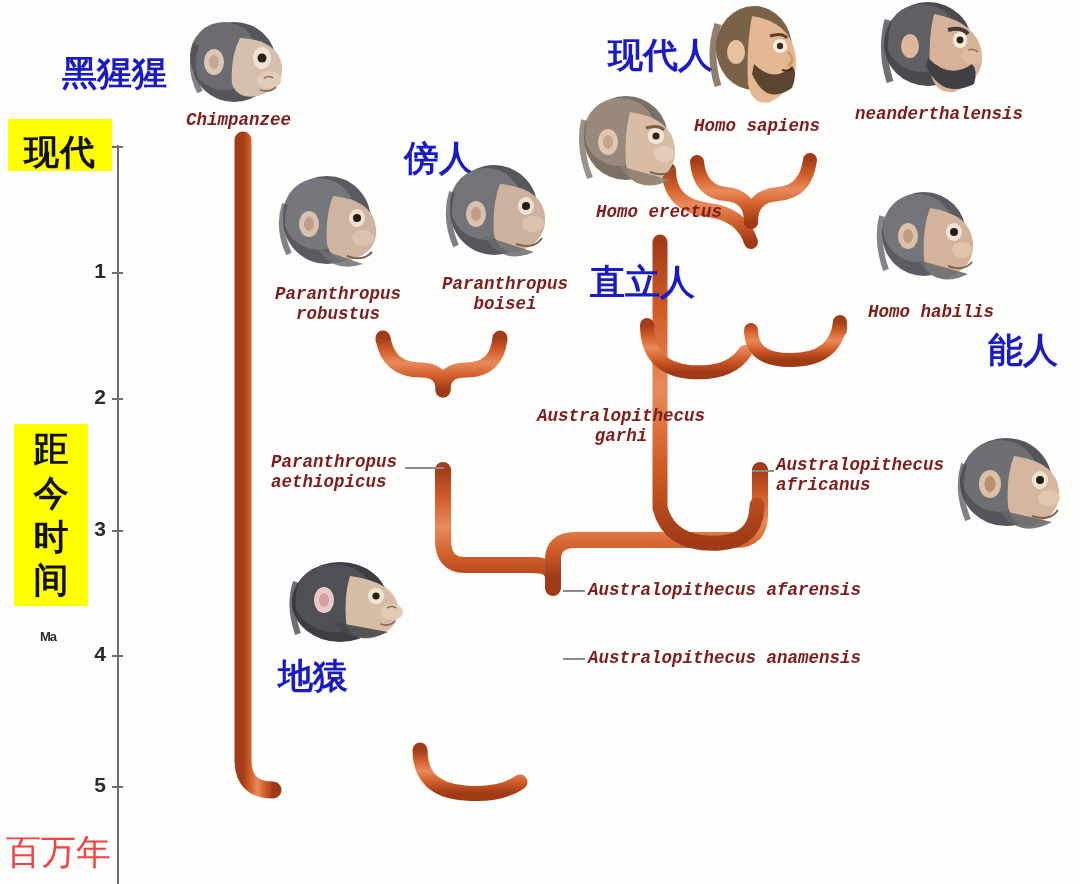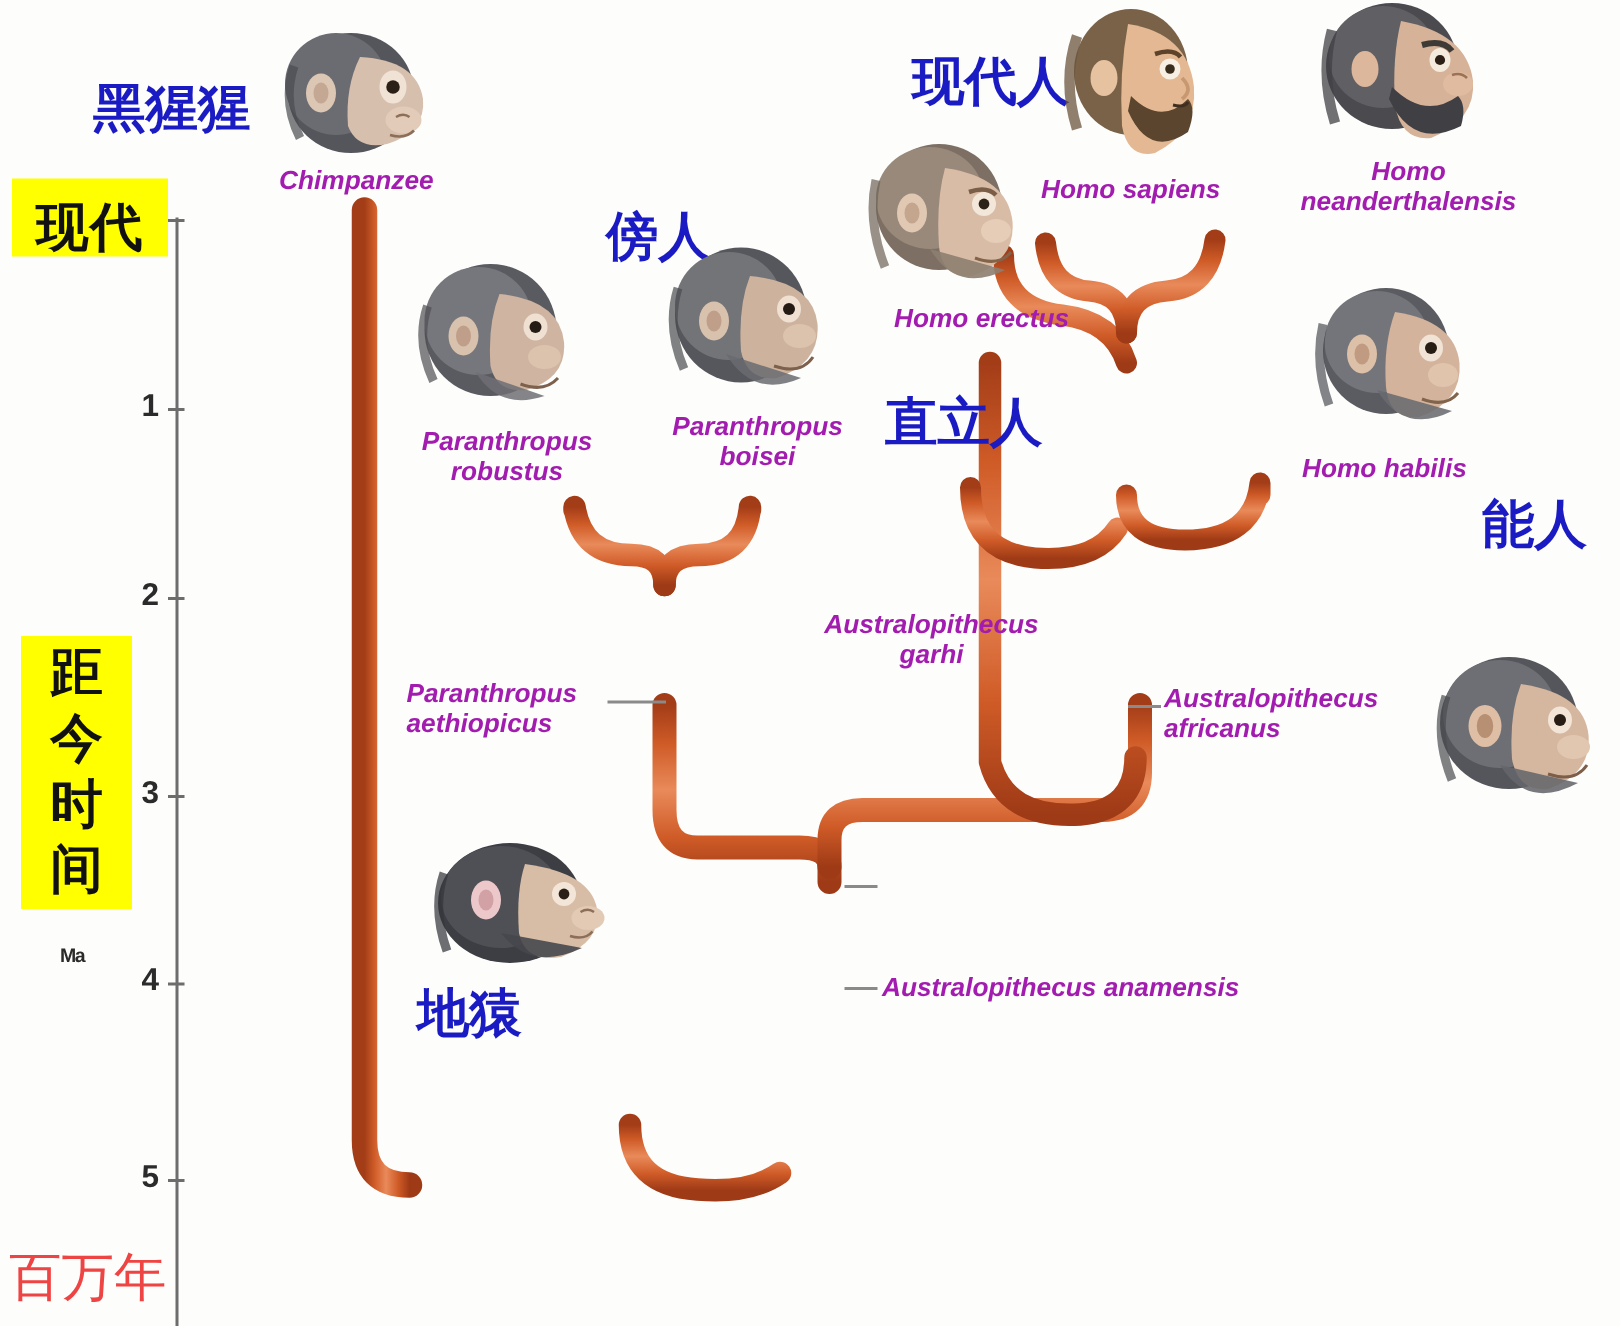--- a/index.html
+++ b/index.html
@@ -38,21 +38,21 @@
   }
 
   
   .cn{
     position:absolute;color:#1b1bc4;font-family:"DejaVu Sans",sans-serif;
     font-weight:700;line-height:1.05;white-space:nowrap;
   }
 
   
   .sp{
-    position:absolute;color:#a21caf;font-family:Liberation Sans, sans-serif;
+    position:absolute;color:#7f1d1d;font-family:Liberation Mono, monospace;
     font-style:italic;font-weight:bold;font-size:17.5px;line-height:1.15;
     white-space:nowrap;letter-spacing:0px;
   }
   .sp.ctr{text-align:center;}
 
   
   .leader{position:absolute;height:2px;background:#8a8a8a;}
 
   
   .head{position:absolute;}
@@ -183,21 +183,20 @@
 
   <div class="sp" style="left:596px;top:202px;">
     <div>Homo erectus</div>
   </div>
 
   <div class="sp" style="left:694px;top:116px;">
     <div>Homo sapiens</div>
   </div>
 
   <div class="sp ctr" style="left:836px;top:104px;width:206px;">
-    <div>Homo</div>
     <div>neanderthalensis</div>
   </div>
 
   <div class="sp" style="left:868px;top:302px;">
     <div>Homo habilis</div>
   </div>
 
   <div class="sp ctr" style="left:532px;top:406px;width:178px;">
     <div>Australopithecus</div>
     <div>garhi</div>
@@ -206,20 +205,23 @@
   <div class="sp" style="left:271px;top:452px;">
     <div>Paranthropus</div>
     <div>aethiopicus</div>
   </div>
 
   <div class="sp" style="left:776px;top:455px;">
     <div>Australopithecus</div>
     <div>africanus</div>
   </div>
 
+  <div class="sp" style="left:588px;top:580px;">
+    <div>Australopithecus afarensis</div>
+  </div>
 
 
   <div class="sp" style="left:588px;top:648px;">
     <div>Australopithecus anamensis</div>
   </div>
 
   <div class="leader" style="left:405px;top:467px;width:39px;"></div>
   <div class="leader" style="left:752px;top:470px;width:22px;"></div>
   <div class="leader" style="left:563px;top:590px;width:22px;"></div>
   <div class="leader" style="left:563px;top:658px;width:22px;"></div>

